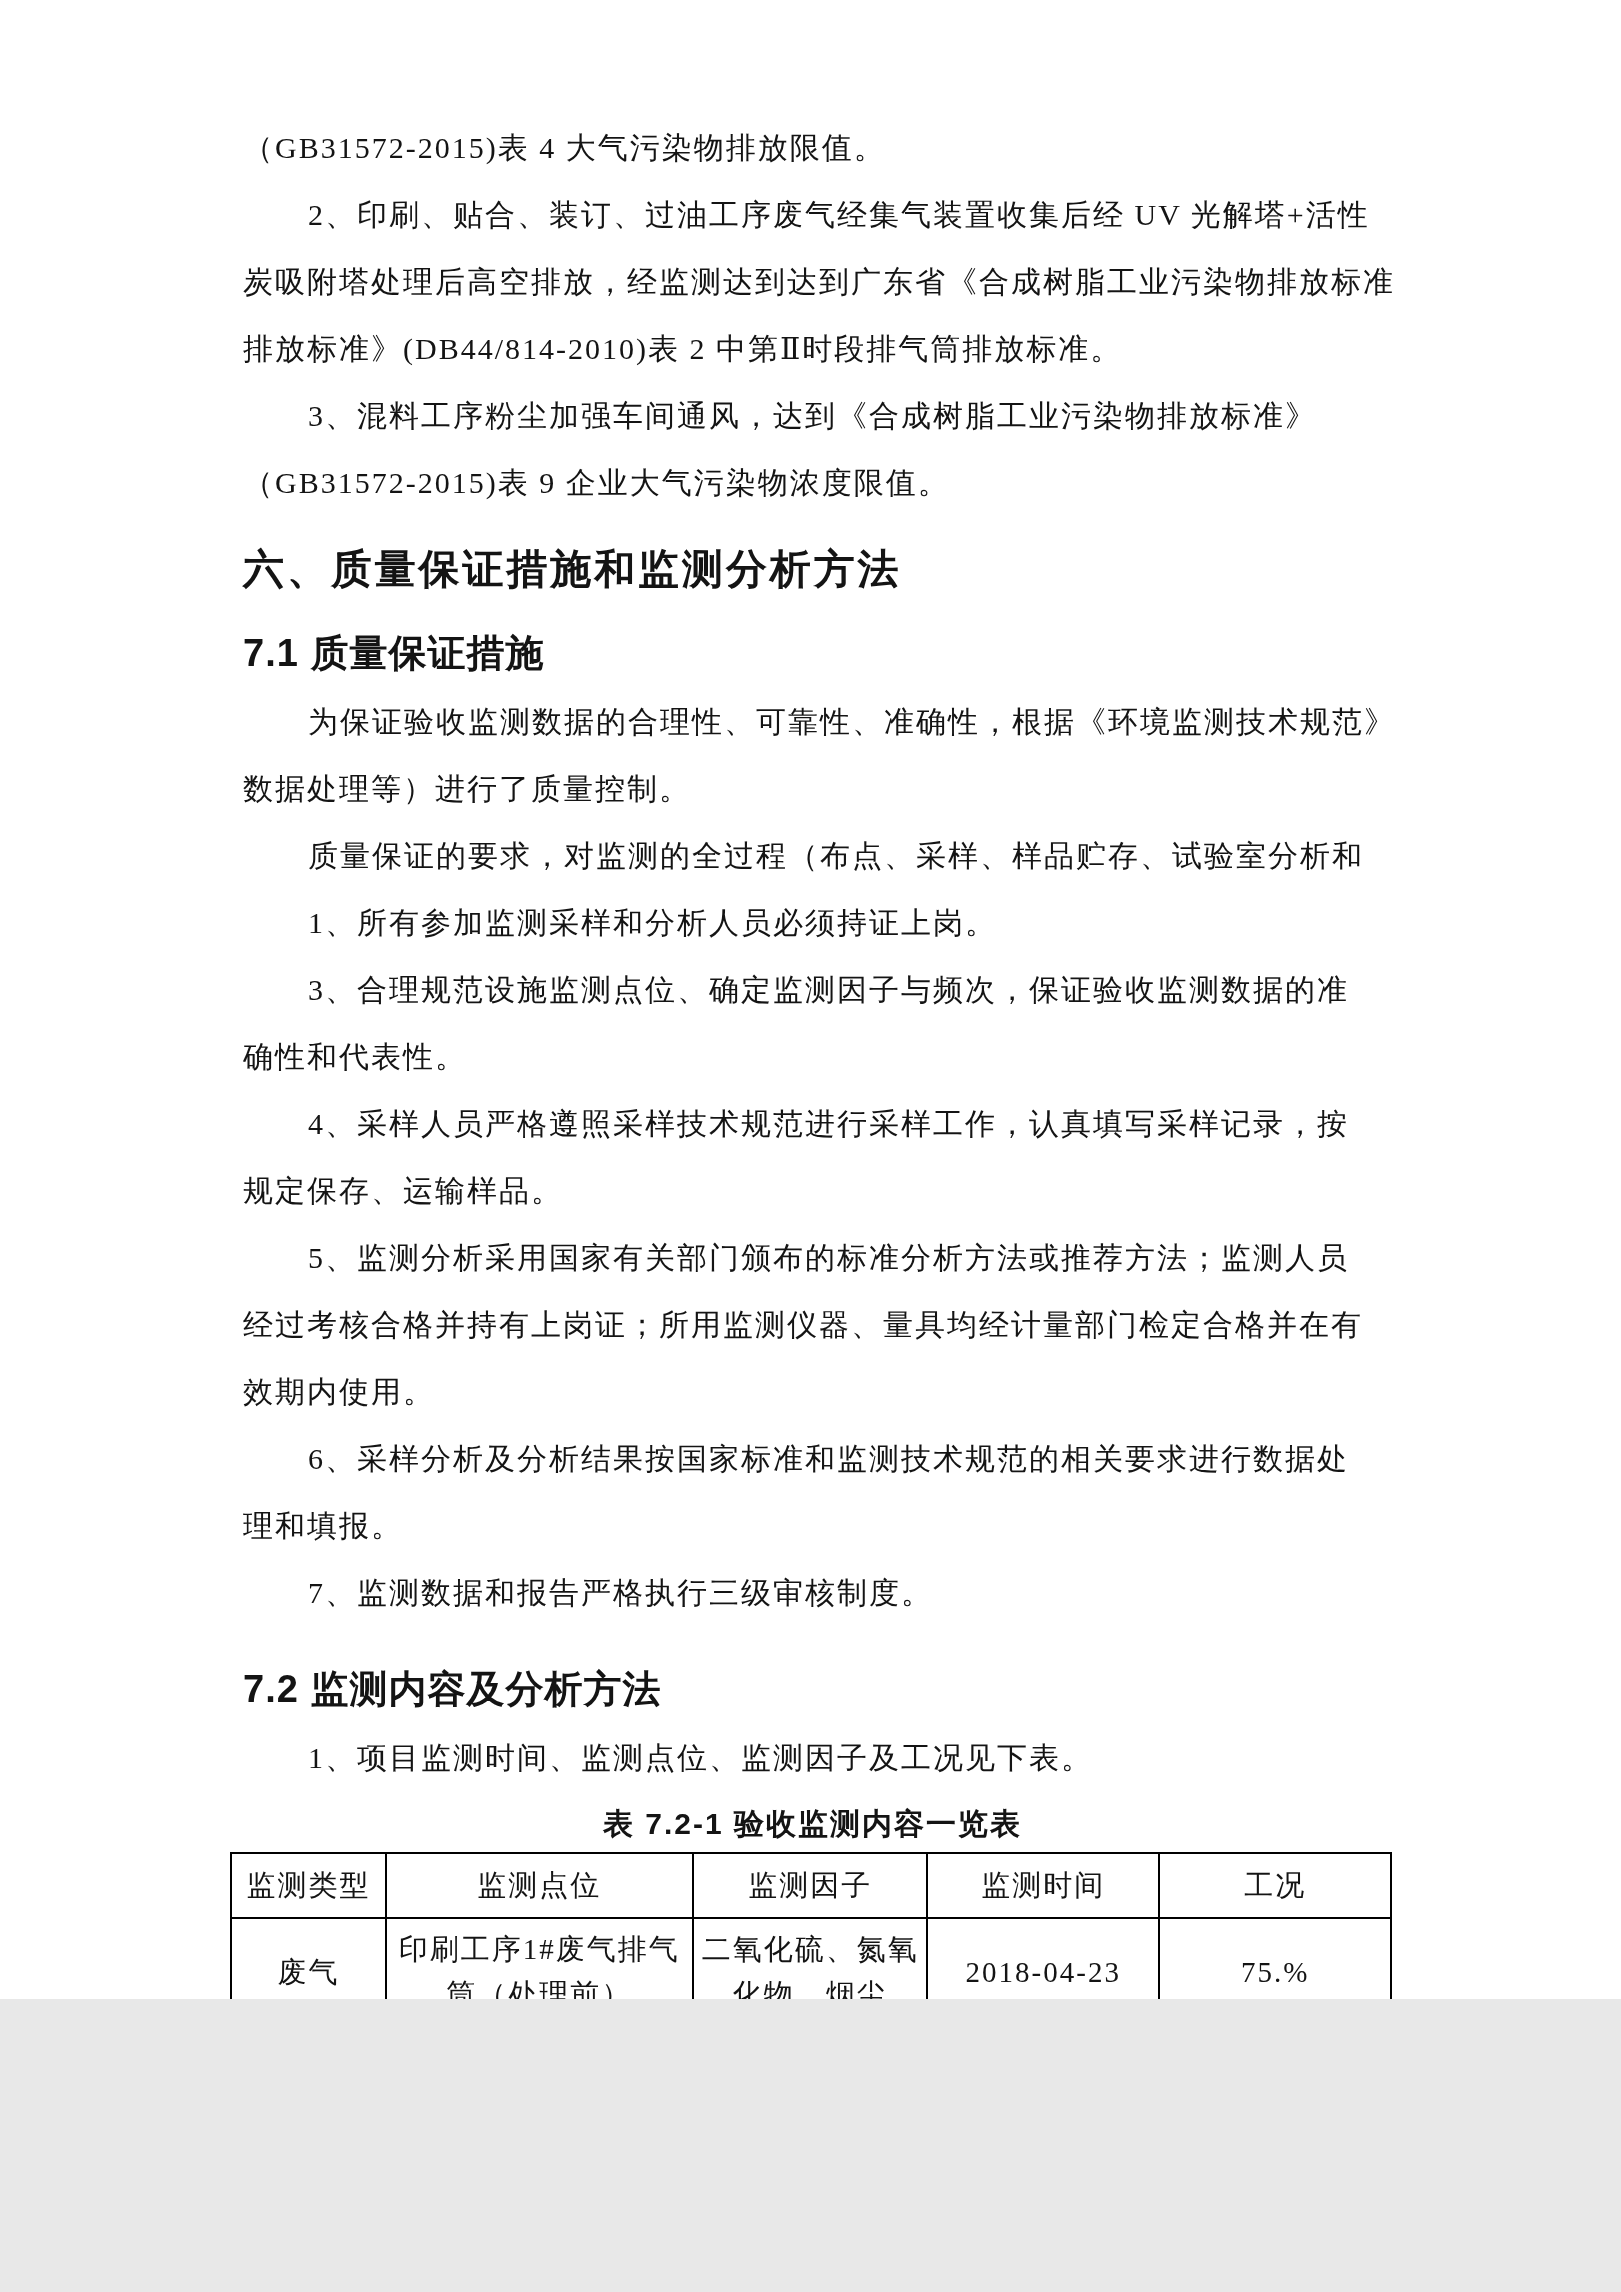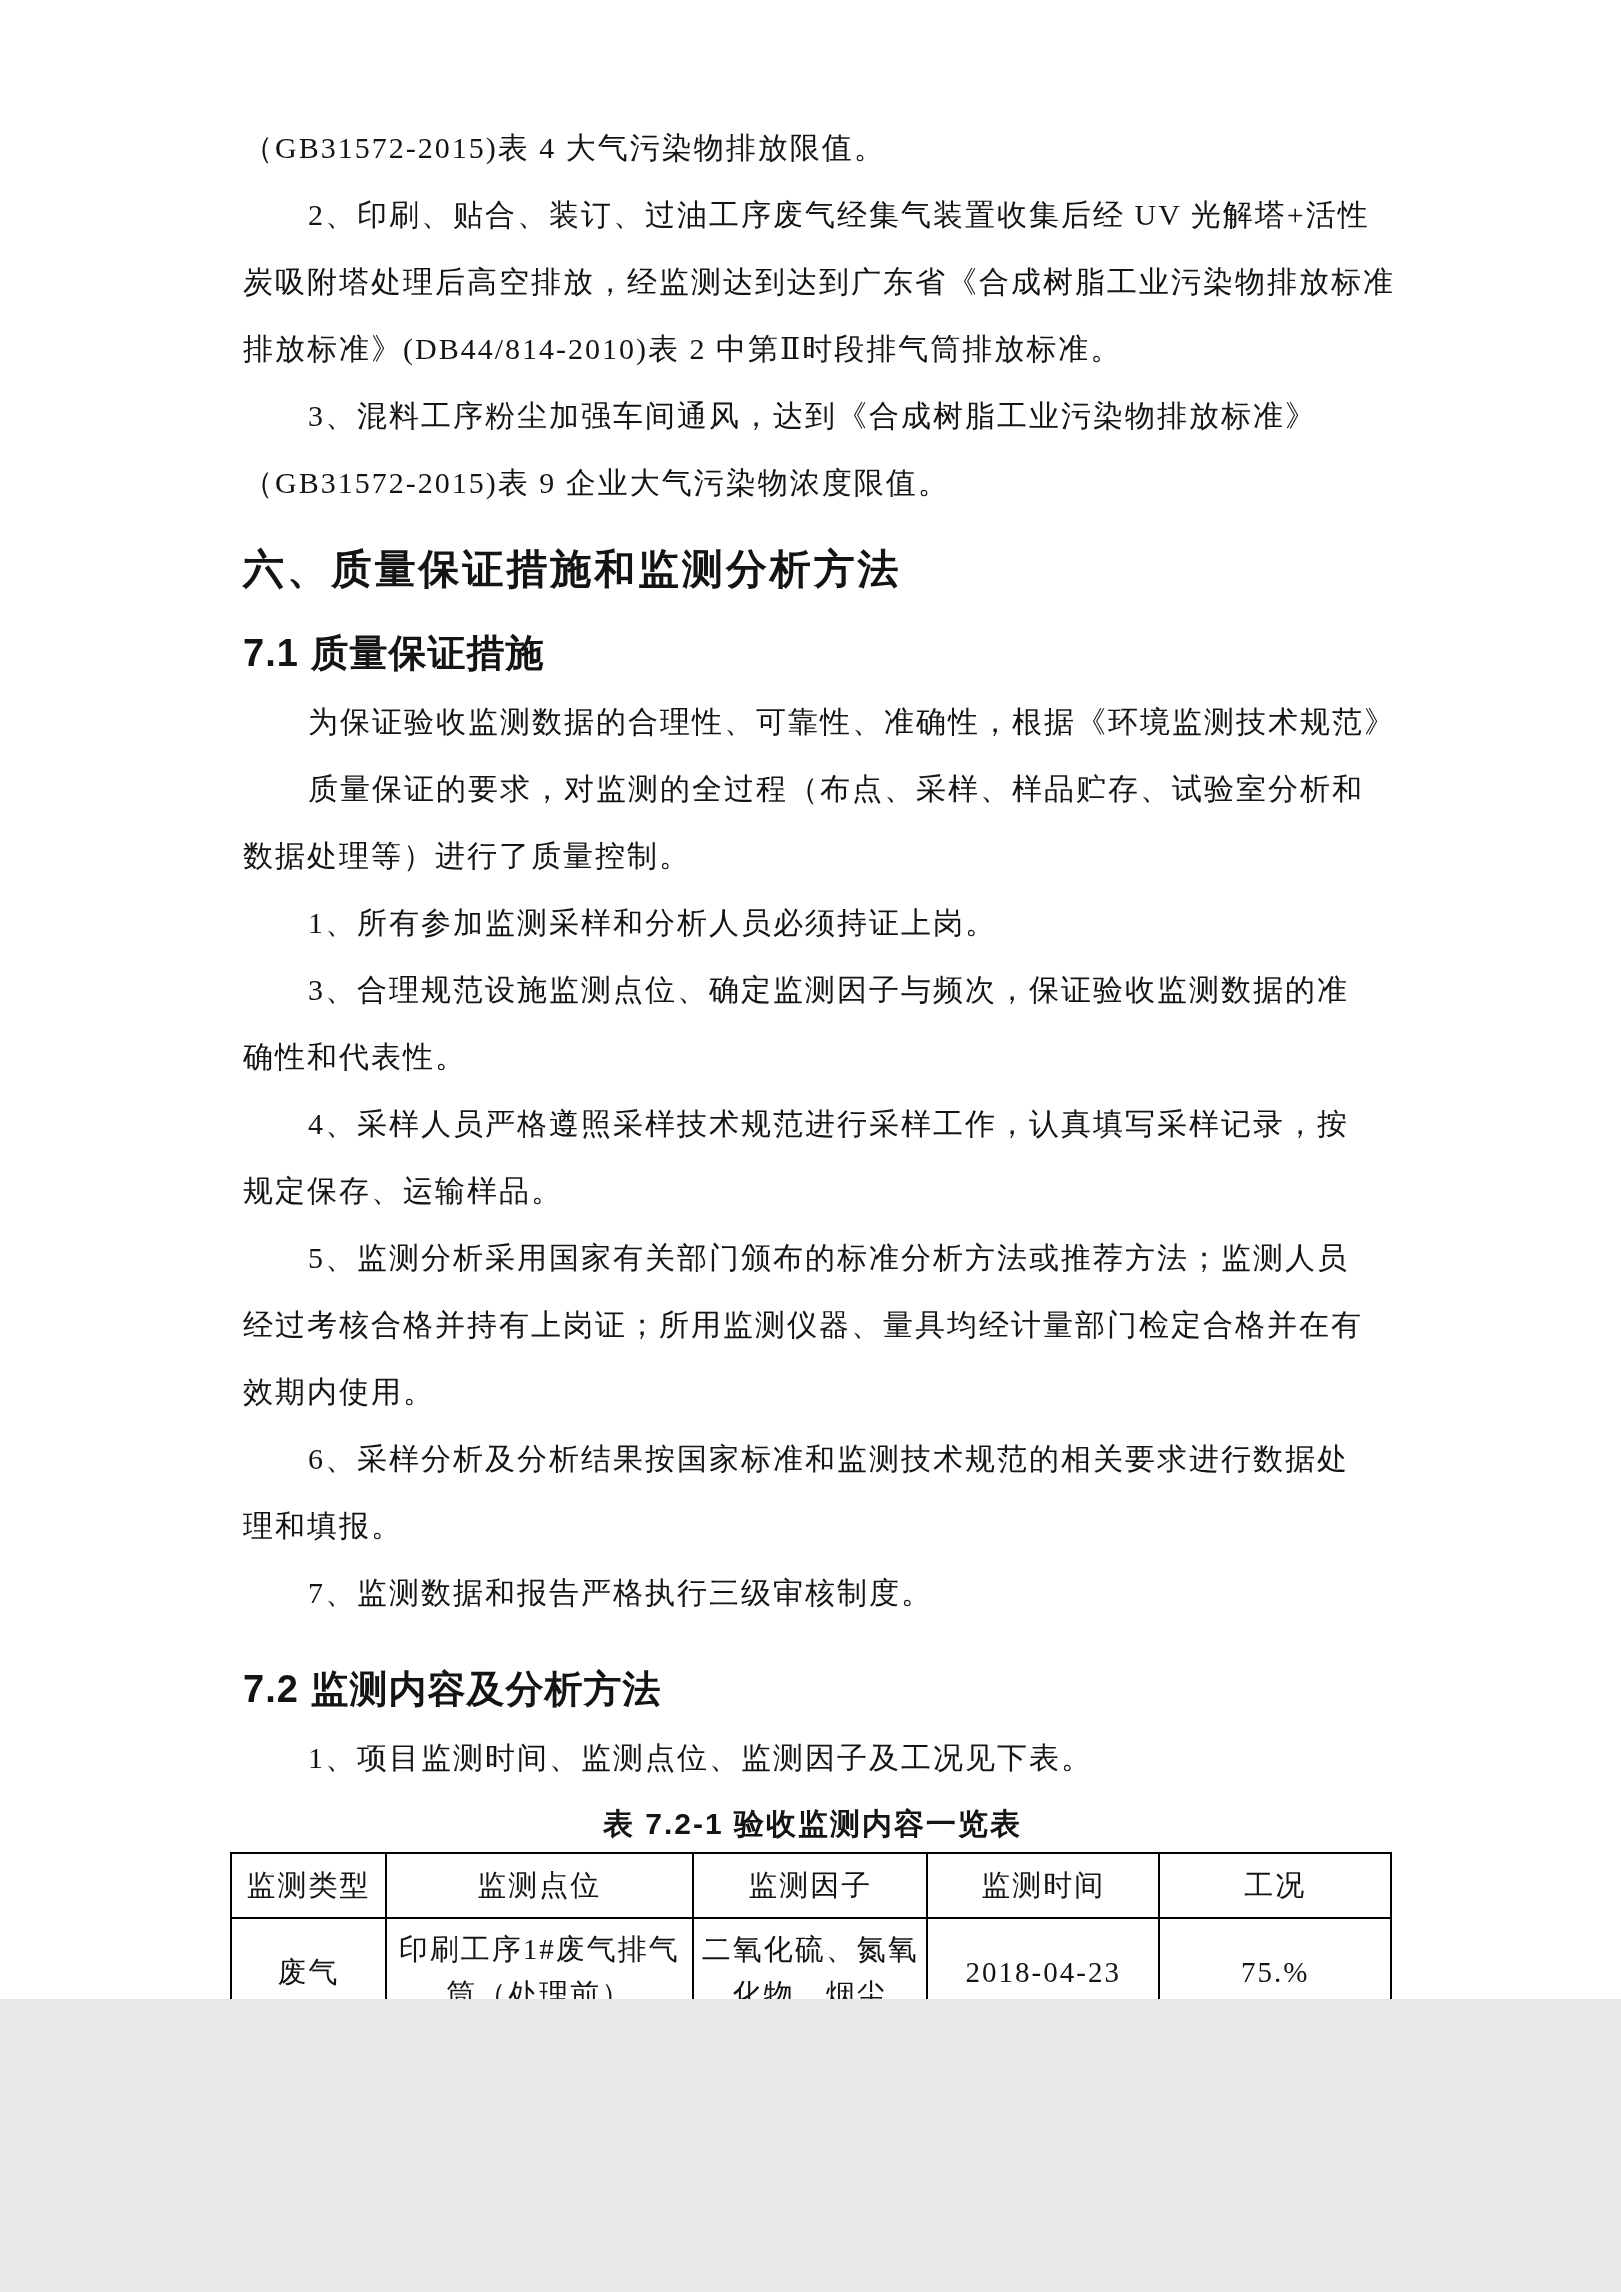--- a/index.html
+++ b/index.html
@@ -101,22 +101,22 @@
     <div class="line">排放标准》(DB44/814-2010)表 2 中第Ⅱ时段排气筒排放标准。</div>
     <div class="line ind">3、混料工序粉尘加强车间通风，达到《合成树脂工业污染物排放标准》</div>
     <div class="line">（GB31572-2015)表 9 企业大气污染物浓度限值。</div>
   </div>
 
   <div class="h1">六、质量保证措施和监测分析方法</div>
 
   <div class="h2">7.1 质量保证措施</div>
   <div class="sec71">
     <div class="line ind">为保证验收监测数据的合理性、可靠性、准确性，根据《环境监测技术规范》</div>
+    <div class="line">数据处理等）进行了质量控制。</div>
     <div class="line ind">质量保证的要求，对监测的全过程（布点、采样、样品贮存、试验室分析和</div>
-    <div class="line">数据处理等）进行了质量控制。</div>
     <div class="line ind">1、所有参加监测采样和分析人员必须持证上岗。</div>
     <div class="line ind">3、合理规范设施监测点位、确定监测因子与频次，保证验收监测数据的准</div>
     <div class="line">确性和代表性。</div>
     <div class="line ind">4、采样人员严格遵照采样技术规范进行采样工作，认真填写采样记录，按</div>
     <div class="line">规定保存、运输样品。</div>
     <div class="line ind">5、监测分析采用国家有关部门颁布的标准分析方法或推荐方法；监测人员</div>
     <div class="line">经过考核合格并持有上岗证；所用监测仪器、量具均经计量部门检定合格并在有</div>
     <div class="line">效期内使用。</div>
     <div class="line ind">6、采样分析及分析结果按国家标准和监测技术规范的相关要求进行数据处</div>
     <div class="line">理和填报。</div>

